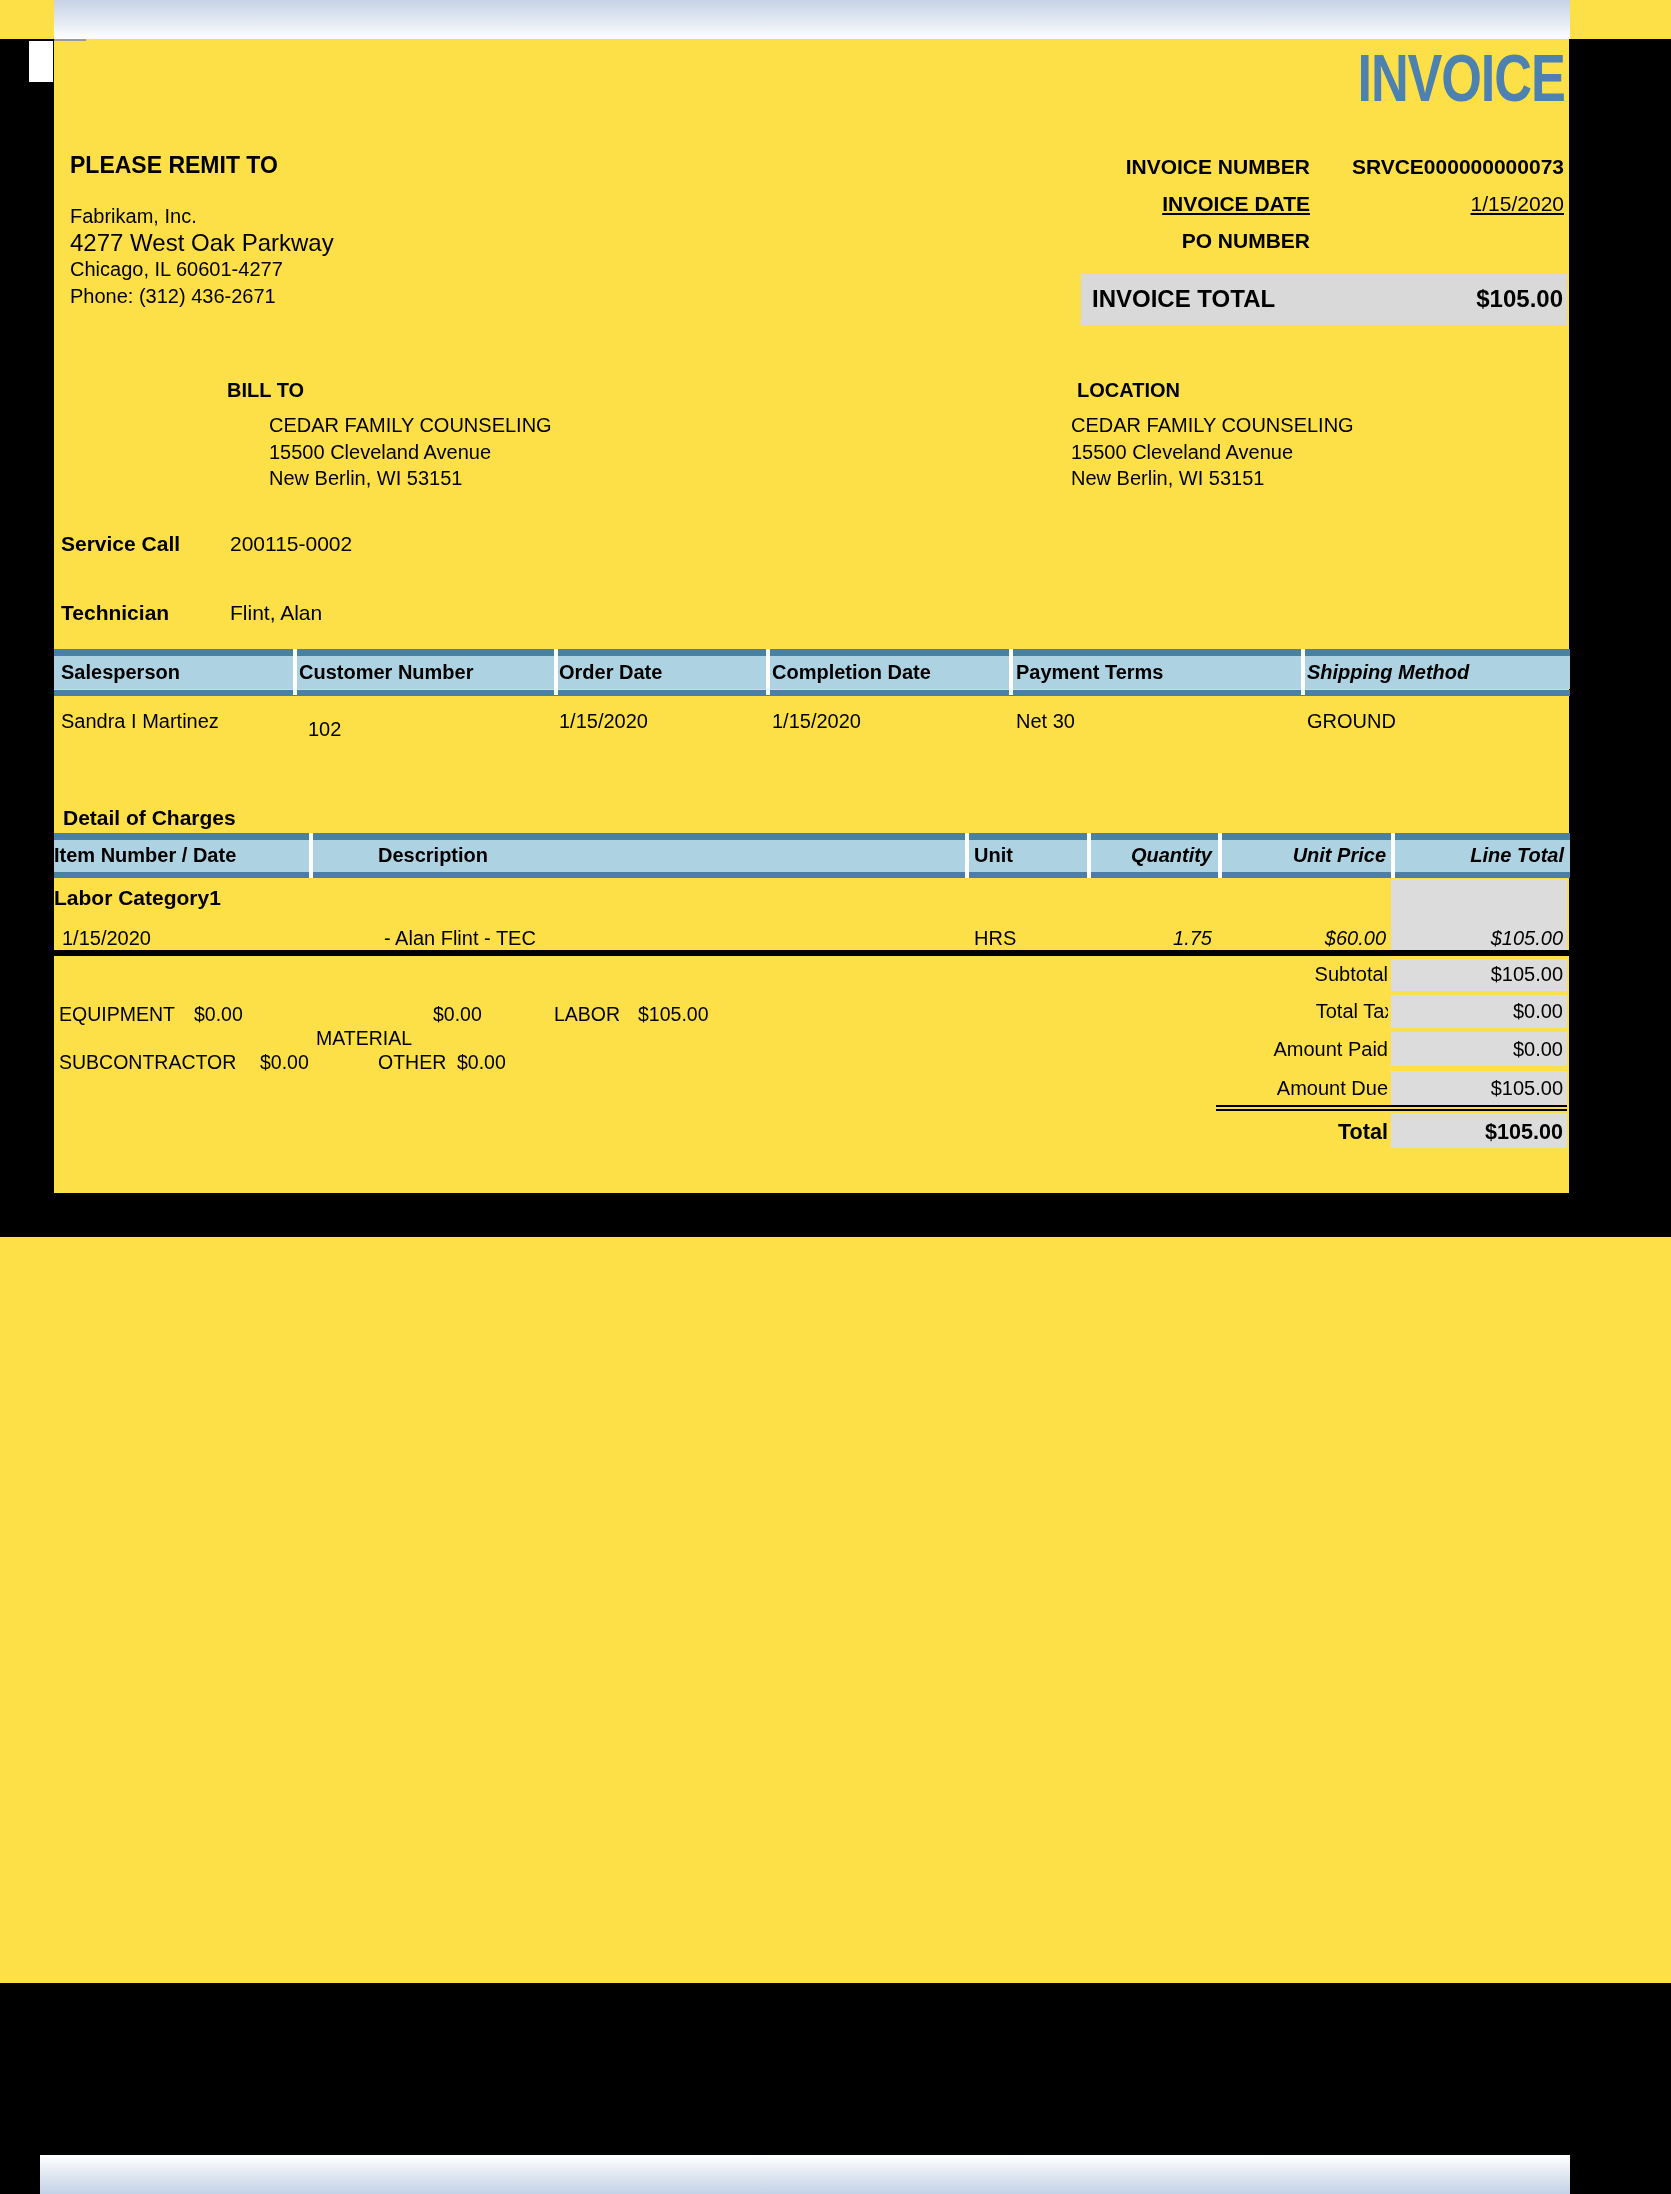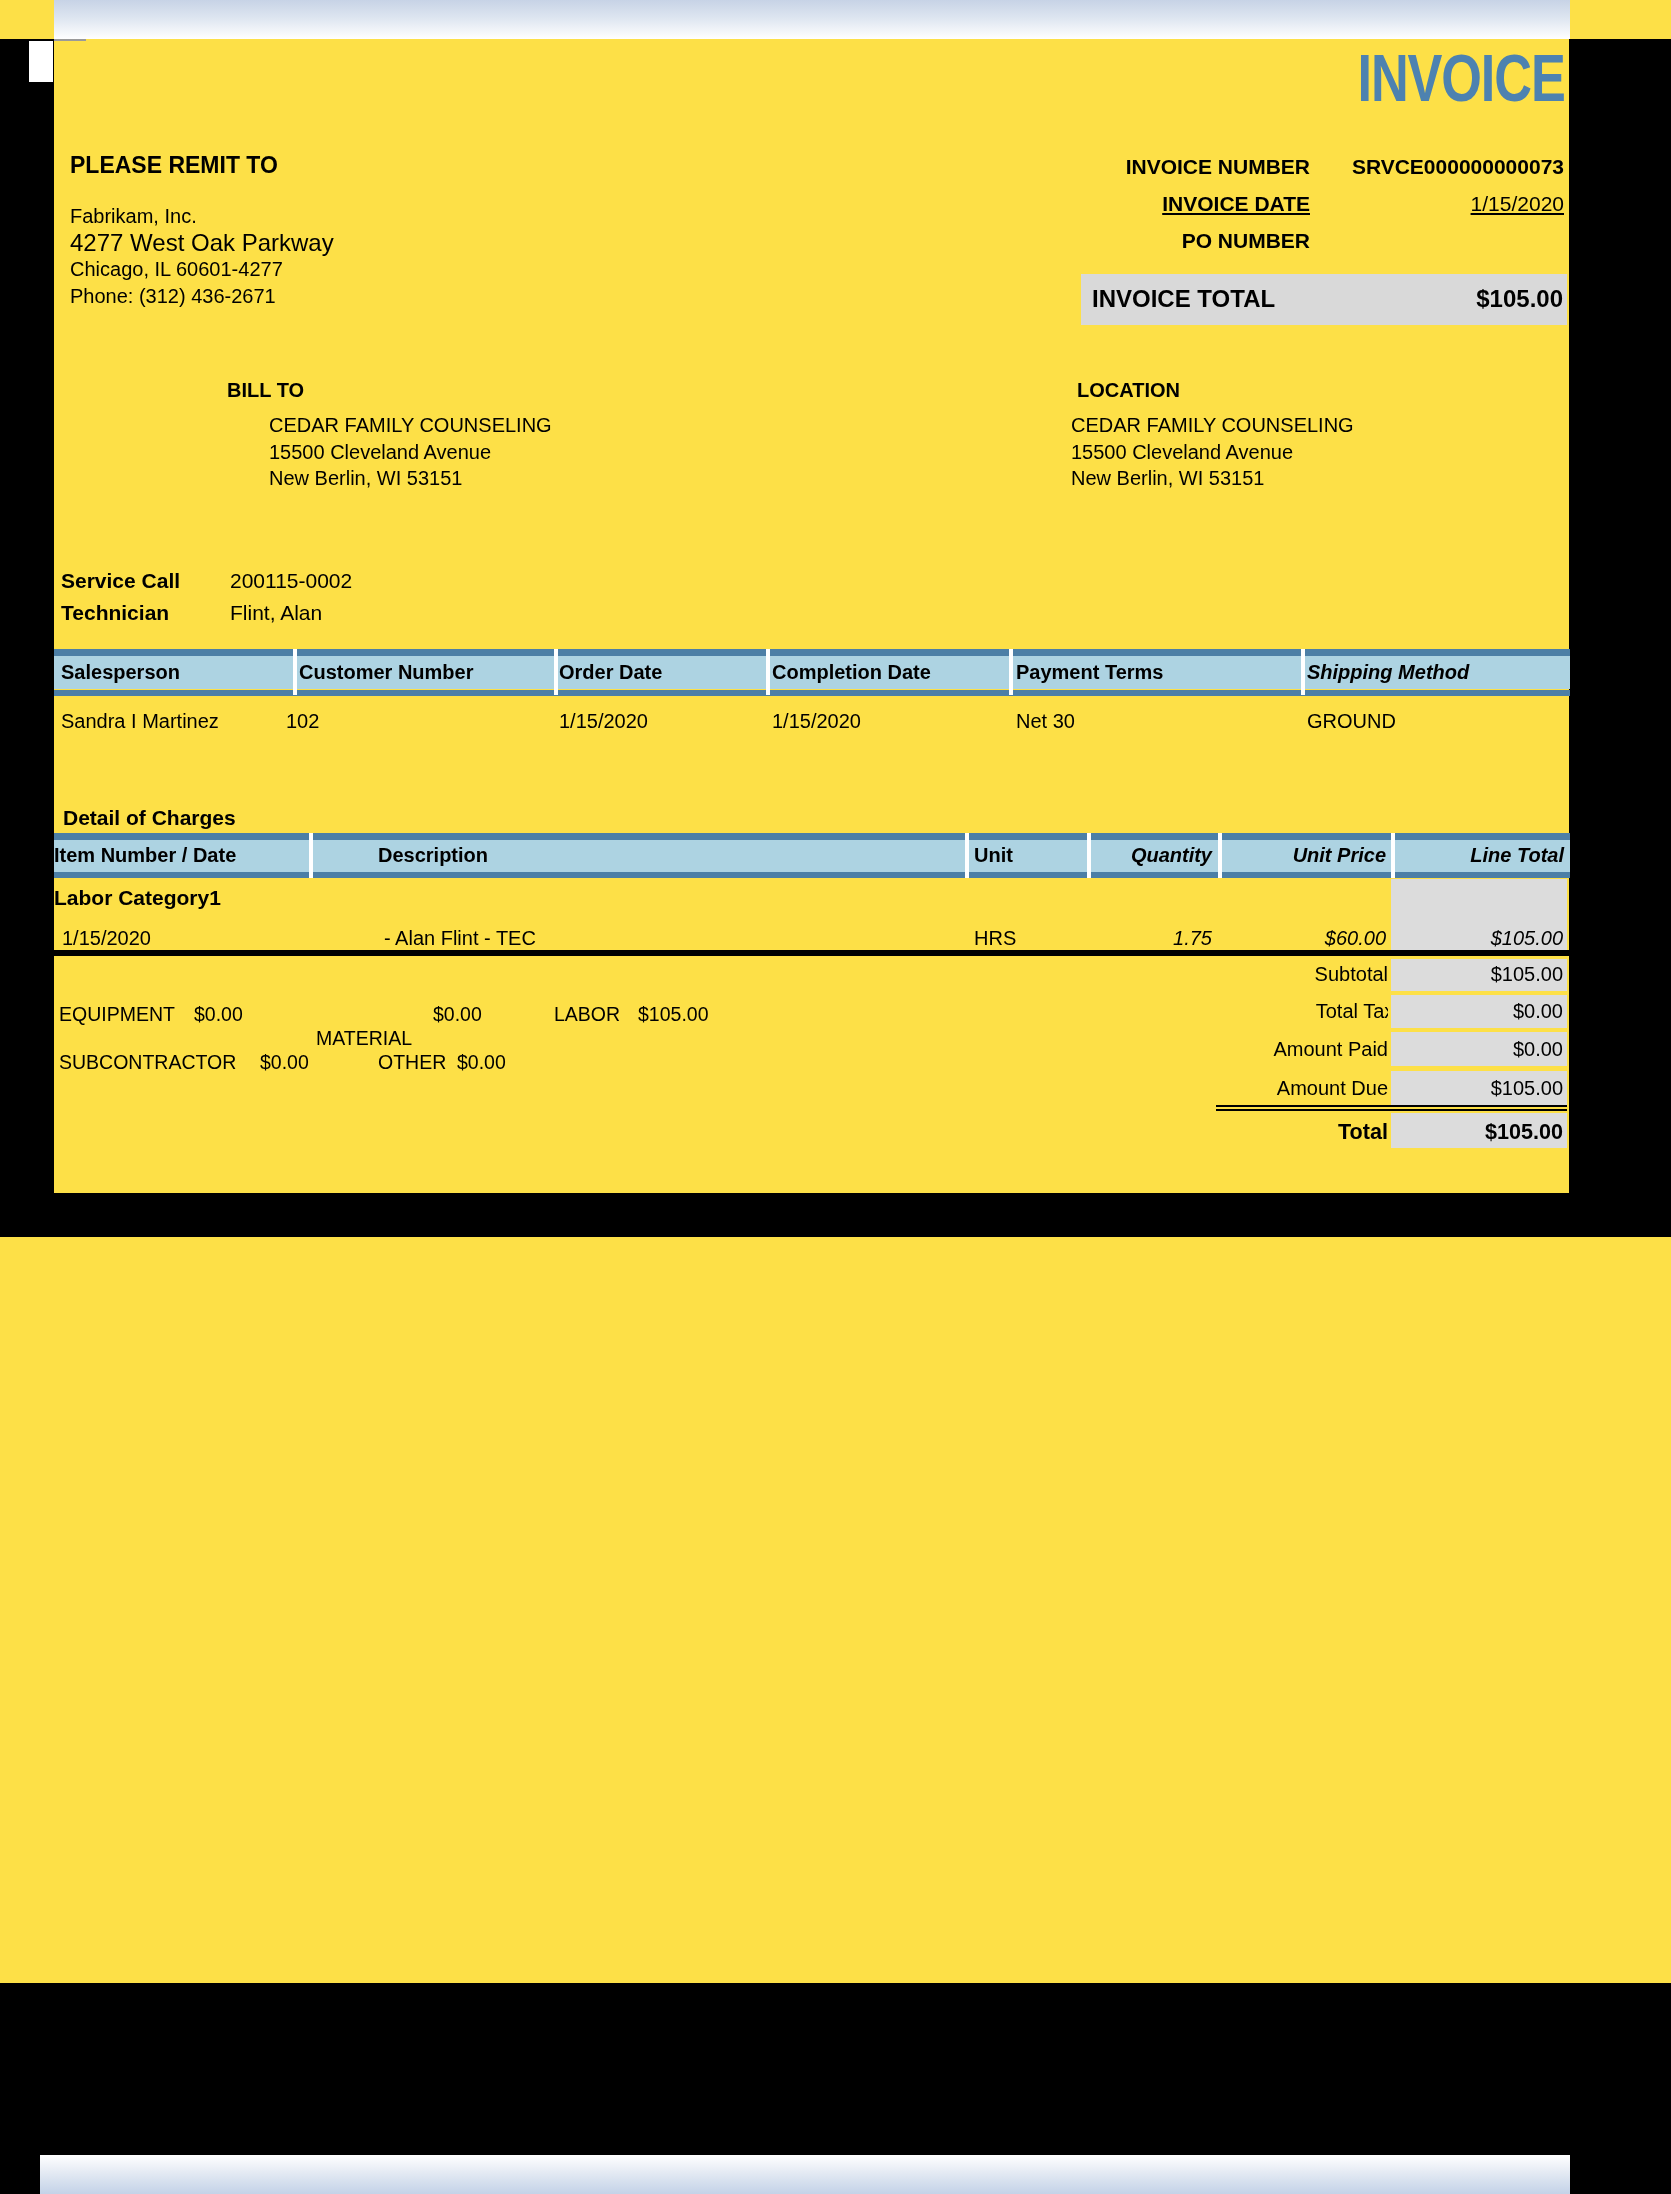--- a/index.html
+++ b/index.html
@@ -45,21 +45,21 @@
   .billto-l1{left:269px;top:412px;font-size:20px;line-height:26.5px;}
   .billto-l2{left:269px;top:439px;font-size:20px;line-height:26.5px;}
   .billto-l3{left:269px;top:465px;font-size:20px;line-height:26.5px;}
   .loc-h{left:1029px;top:378px;font-size:20px;line-height:24px;margin-left:48px;}
   .loc-l1{left:1071px;top:412px;font-size:20px;line-height:26.5px;}
   .loc-l2{left:1071px;top:439px;font-size:20px;line-height:26.5px;}
   .loc-l3{left:1071px;top:465px;font-size:20px;line-height:26.5px;}
   
   .svc-label{left:61px;font-size:21px;line-height:25px;font-weight:bold;}
   .svc-value{left:230px;font-size:21px;line-height:25px;}
-  .svcrow1{top:568px;text-align:center;} .svcrow2{top:600px;}
+  .svcrow1{top:531px;text-align:center;} .svcrow2{top:600px;}
   
   .band{left:54px;width:1516px;background:#add3e2;}
   .band-top{left:54px;width:1516px;background:#4c7fa6;}
   .sales-band-top{top:649px;height:7px;}
   .sales-band{top:656px;height:33px;}
   .sales-band-bottom{top:690px;height:5.6px;}
   .sep{position:absolute;width:3.5px;background:#ffffff;}
   .sales-sep{top:649px;height:46px;}
   .sales-h{top:660px;font-size:20px;line-height:25px;font-weight:bold;position:absolute;}
   .sales-v{top:709px;font-size:20px;line-height:25px;position:absolute;}
@@ -142,21 +142,21 @@
   <div class="sep sales-sep" style="left:1301px;"></div>
 
   <div class="sales-h" style="left:61px;">Salesperson</div>
   <div class="sales-h" style="left:299px;">Customer Number</div>
   <div class="sales-h" style="left:559px;">Order Date</div>
   <div class="sales-h" style="left:772px;">Completion Date</div>
   <div class="sales-h" style="left:1016px;">Payment Terms</div>
   <div class="sales-h" style="left:1307px;font-style:italic;">Shipping Method</div>
 
   <div class="sales-v" style="left:61px;">Sandra I Martinez</div>
-  <div class="sales-v" style="left:286px;">102</div>
+  <div class="sales-v" style="left:308px;margin-top:8px;">102</div>
   <div class="sales-v" style="left:559px;">1/15/2020</div>
   <div class="sales-v" style="left:772px;">1/15/2020</div>
   <div class="sales-v" style="left:1016px;">Net 30</div>
   <div class="sales-v" style="left:1307px;">GROUND</div>
 
   <div class="abs charges-title b">Detail of Charges</div>
 
   <div class="abs band-top chg-band-top"></div>
   <div class="abs band chg-band"></div>
   <div class="abs band-top chg-band-bottom"></div>

